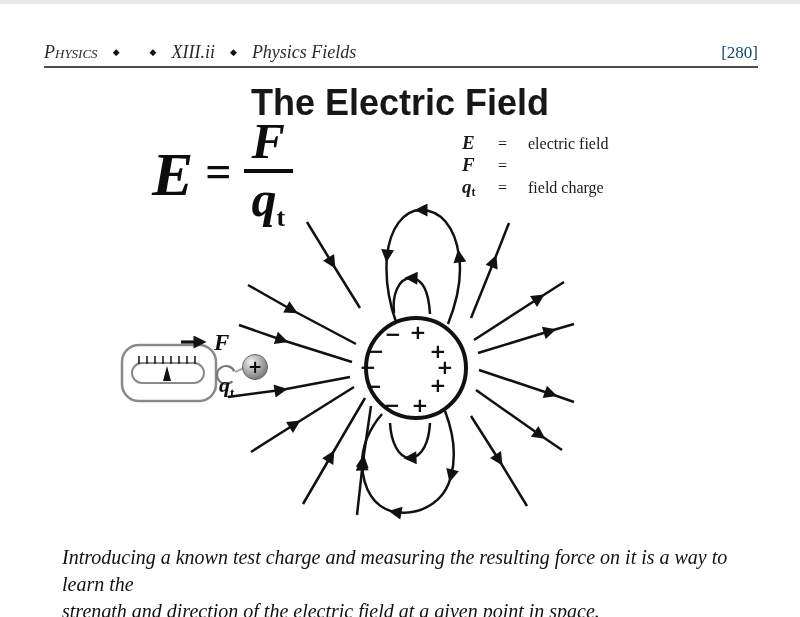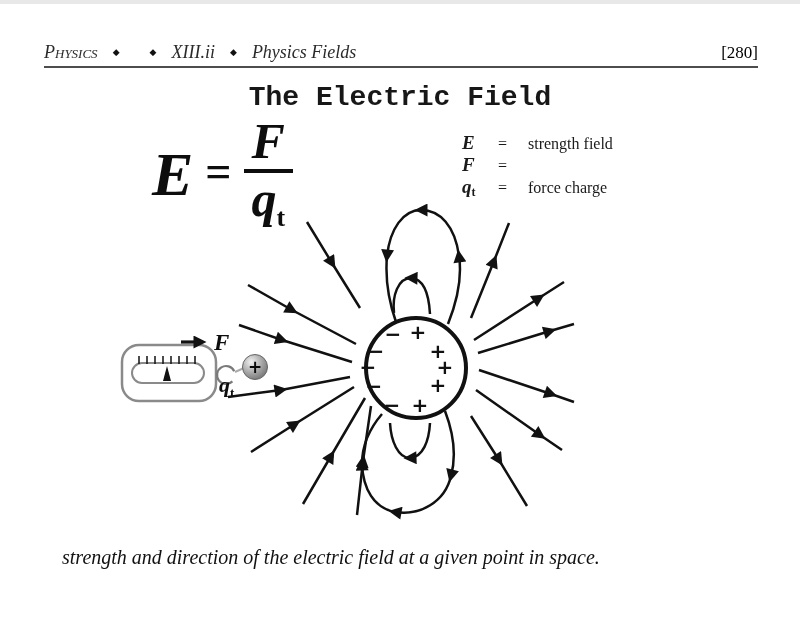--- a/index.html
+++ b/index.html
@@ -10,26 +10,26 @@
   }
   
   .header{
     position:absolute;top:38px;left:44px;right:42px;
     display:flex;align-items:baseline;justify-content:space-between;
   }
   .crumbs{display:flex;align-items:baseline;}
   .crumb{font-style:italic;font-size:18px;color:#2a2a2a;white-space:nowrap;}
   .crumb.smallcaps{font-variant:small-caps;}
   .diamond{font-size:9px;font-style:normal;color:#111;margin:0 15px;position:relative;top:-3px;}
-  .pagenum{font-size:17px;color:#000000;}
+  .pagenum{font-size:17px;color:#0c4a6e;}
   .rule{position:absolute;top:62px;left:44px;right:42px;height:2px;background:#4d4d4d;}
   
   .title{
     position:absolute;top:78px;left:0;width:800px;text-align:center;
-    font-family:Liberation Mono, monospace;font-weight:bold;font-size:28px;color:#171717;
+    font-family:Liberation Sans, sans-serif;font-weight:bold;font-size:36px;color:#171717;
   }
   
   .equation{position:absolute;left:152px;top:112px;display:flex;align-items:center;color:#0d0d0d;}
   .eq-lhs{font-style:italic;font-weight:bold;font-size:62px;line-height:1;}
   .eq-eq{font-size:46px;font-weight:bold;margin:0 12px;line-height:1;position:relative;top:-2px;}
   .eq-frac{display:flex;flex-direction:column;align-items:center;}
   .eq-num{font-style:italic;font-weight:bold;font-size:50px;line-height:1;padding:0 8px;}
   .eq-bar{align-self:stretch;height:4px;background:#0d0d0d;margin:3px 0 1px 0;}
   .eq-den{font-style:italic;font-weight:bold;font-size:50px;line-height:1;}
   .eq-den .sub{font-style:normal;font-weight:bold;font-size:26px;vertical-align:-10px;}
@@ -81,30 +81,30 @@
       <span class="eq-num">F</span>
       <span class="eq-bar"></span>
       <span class="eq-den"><span>q</span><span class="sub">t</span></span>
     </span>
   </div>
 
   <div class="legend">
     <div class="legend-row">
       <span class="legend-sym"><span>E</span><span class="sub"></span></span>
       <span class="legend-eq">=</span>
-      <span class="legend-desc">strength field</span>
+      <span class="legend-desc">electric field</span>
     </div>
     <div class="legend-row">
       <span class="legend-sym"><span>F</span><span class="sub"></span></span>
       <span class="legend-eq">=</span>
     </div>
     <div class="legend-row">
       <span class="legend-sym"><span>q</span><span class="sub">t</span></span>
       <span class="legend-eq">=</span>
-      <span class="legend-desc">force charge</span>
+      <span class="legend-desc">field charge</span>
     </div>
   </div>
 
   <svg class="diagram-svg" viewBox="0 0 800 617">
     <defs>
       <marker id="ah" markerUnits="userSpaceOnUse" markerWidth="16" markerHeight="13" viewBox="0 0 10 10" refX="5" refY="5" orient="auto">
         <path d="M0,0 L10,5 L0,10 Z" fill="#111"></path>
       </marker>
       <radialGradient id="ballg" cx="35%" cy="30%" r="80%">
         <stop offset="0%" stop-color="#f2f2f2"></stop>
@@ -180,16 +180,17 @@
     </g>
 
     <g>
       <line x1="181" y1="338" x2="200" y2="338" stroke="#111" stroke-width="3.2" marker-end="url(#ah)"></line>
       <text class="svg-F" x="214" y="346">F</text>
       <text class="svg-qt" x="219" y="388"><tspan>q</tspan><tspan class="sub" dy="5">t</tspan></text>
     </g>
   </svg>
 
   <div class="caption">
+    <div>Introducing a known test charge and measuring the resulting force on it is a way to learn the</div>
     <div>strength and direction of the electric field at a given point in space.</div>
   </div>
 
 </div>
 
 </body></html>

